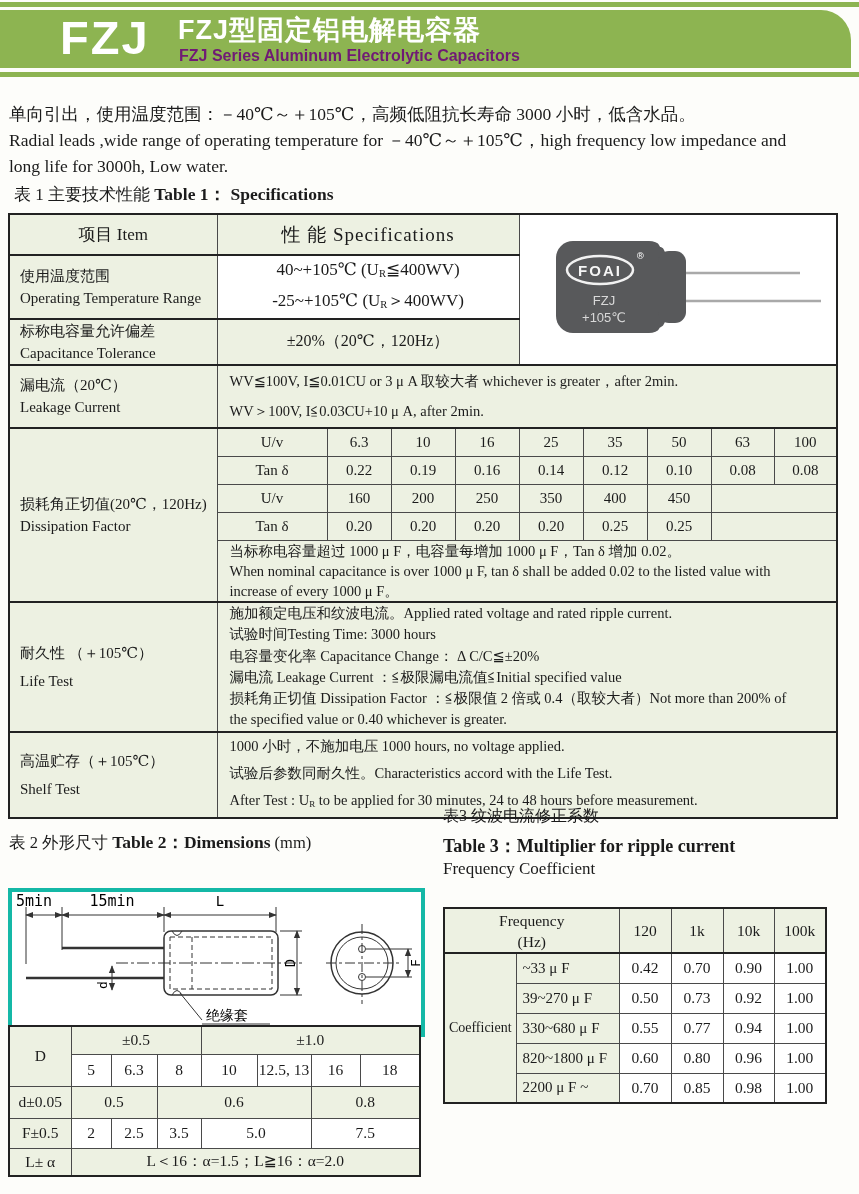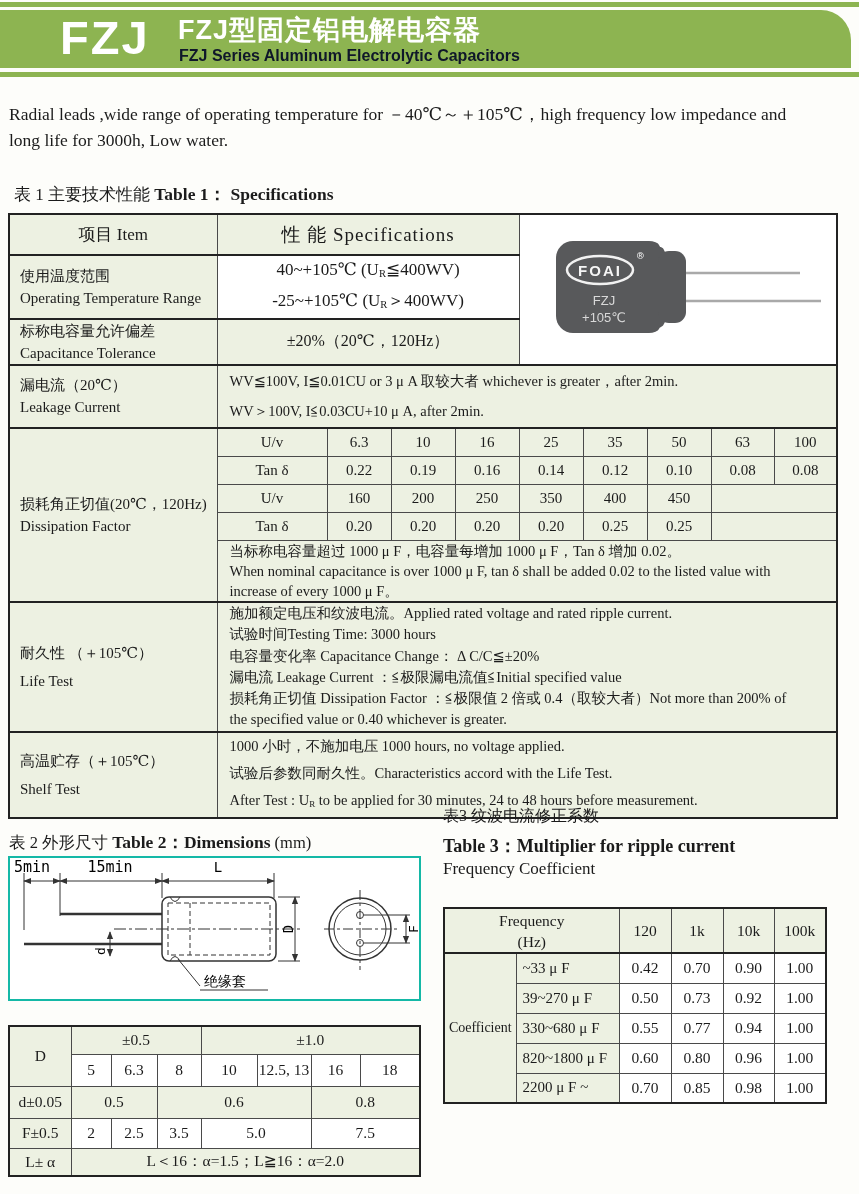--- a/index.html
+++ b/index.html
@@ -6,21 +6,21 @@
   #page{position:relative;width:859px;height:1194px;background:#fdfdfa;color:#1b1b1b;
         font-family:"Liberation Serif","DejaVu Serif",serif;overflow:hidden;}
   
   .thinbar{position:absolute;left:0;width:859px;height:5px;background:#8db451;}
   .band{position:absolute;left:0;top:10px;width:851px;height:58px;background:#8db451;
         border-top-right-radius:30px;}
   .band .logo{position:absolute;left:60px;top:0px;font-weight:bold;font-size:47px;color:#fff;
         letter-spacing:2px;font-family:"Liberation Sans","DejaVu Sans",sans-serif;}
   .band .tzh{position:absolute;left:178px;top:2px;font-weight:bold;font-size:27px;color:#fff;
         font-family:"Liberation Sans","DejaVu Sans",sans-serif;letter-spacing:1px;}
-  .band .ten{position:absolute;left:179px;top:37px;font-weight:bold;font-size:16px;color:#0f172a;
+  .band .ten{position:absolute;left:179px;top:37px;font-weight:bold;font-size:16px;color:#701a75;
         font-family:"Liberation Sans","DejaVu Sans",sans-serif;}
   
   .intro{position:absolute;left:9px;top:101px;width:845px;font-size:17.5px;line-height:26px;}
   
   .cap1{position:absolute;left:14px;top:182px;font-size:17px;}
   .capb{font-weight:bold;font-size:17.5px;}
   
   table{border-collapse:collapse;table-layout:fixed;}
   td{border:1px solid #4a4a4a;text-align:center;vertical-align:middle;padding:0;overflow:hidden;}
   .gtable{background:#edf1e2;border:2px solid #222;}
@@ -34,21 +34,21 @@
   .t1 .temp{font-size:17px;line-height:27px;}
   .t1 .tol{font-size:16px;}
   .t1 .txt{text-align:left;padding-left:12px;font-size:14.5px;}
   .t1 .leak{line-height:30px;}
   .t1 .note{line-height:20px;}
   .t1 .life{line-height:21.2px;}
   .t1 .shelf{line-height:27px;}
   sub{font-size:0.62em;vertical-align:-0.18em;}
   
   .cap2{position:absolute;left:9px;top:830px;font-size:16.5px;}
-  .drawbox{position:absolute;left:8px;top:856px;width:409px;height:141px;border:2px solid #14b8a6;background:#fff;}
+  .drawbox{position:absolute;left:8px;top:888px;width:409px;height:141px;border:4px solid #14b8a6;background:#fff;}
   .t2{position:absolute;left:8px;top:1025px;width:411px;font-size:15.5px;}
   
   .cap3{position:absolute;left:443px;top:806px;width:400px;}
   .cap3 .l1{font-size:16px;}
   .cap3 .l2{font-size:18px;font-weight:bold;margin-top:7px;}
   .cap3 .l3{font-size:17px;margin-top:1px;}
   .t3{position:absolute;left:443px;top:907px;width:382px;font-size:15.5px;}
   .t3 .freq{line-height:21px;font-size:15.5px;}
   .t3 .coeff{font-size:14px;}
   .t3 .range{text-align:left;padding-left:6px;font-size:15px;}
@@ -62,20 +62,21 @@
 
   <div class="thinbar" style="top:2px"></div>
   <div class="band">
     <div class="logo">FZJ</div>
     <div class="tzh">FZJ型固定铝电解电容器</div>
     <div class="ten">FZJ Series Aluminum Electrolytic Capacitors</div>
   </div>
   <div class="thinbar" style="top:72px"></div>
 
   <div class="intro">
+    <div>单向引出，使用温度范围：－40℃～＋105℃，高频低阻抗长寿命 3000 小时，低含水品。</div>
     <div>Radial leads ,wide range of operating temperature for  －40℃～＋105℃，high frequency low impedance and</div>
     <div>long life for 3000h, Low water.</div>
   </div>
 
   <div class="cap1">
     <span>表 1 主要技术性能</span>
     <span class="capb">Table 1：  Specifications</span>
   </div>
 
   <table class="t1 gtable">

